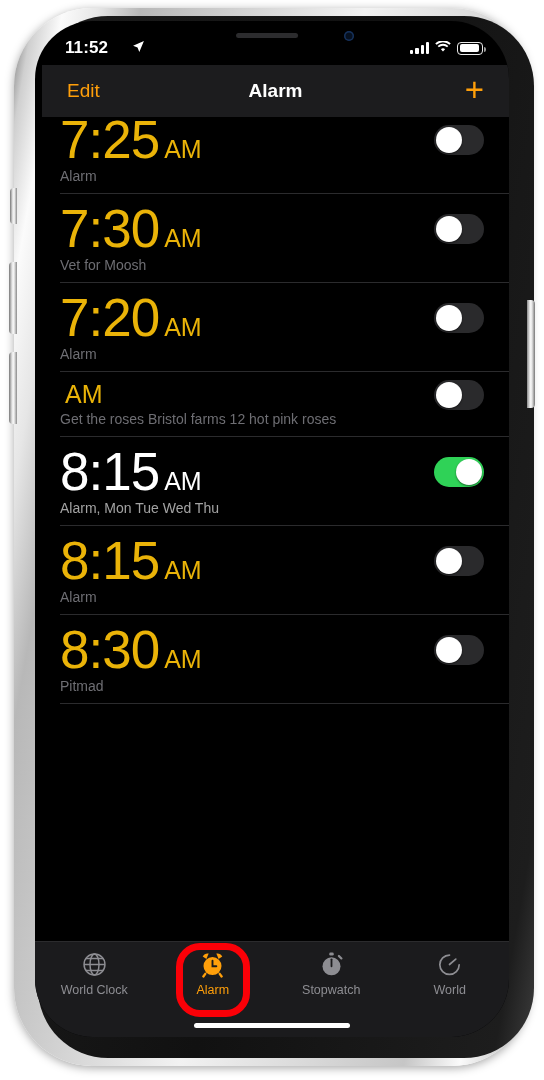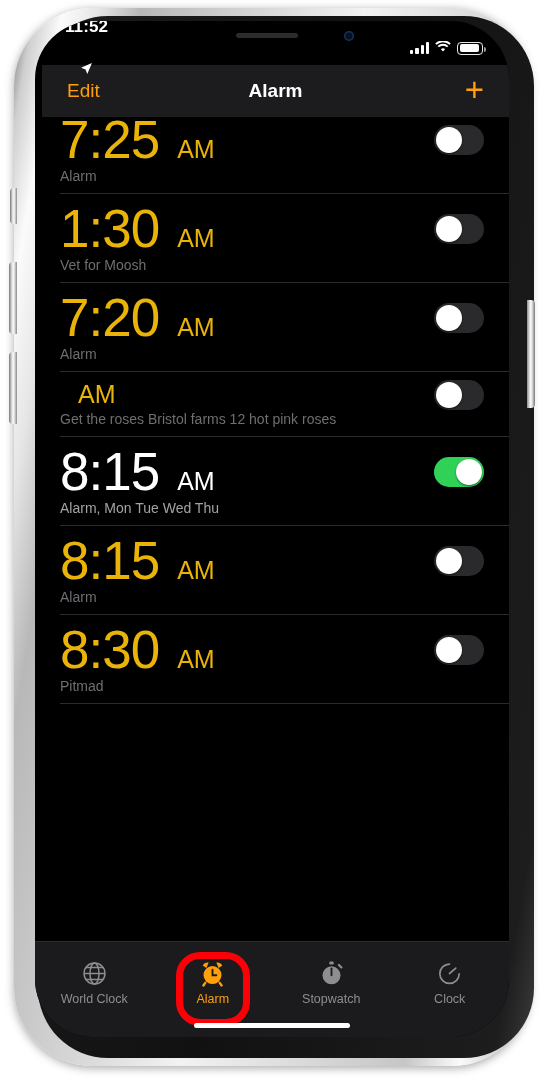--- a/index.html
+++ b/index.html
@@ -78,21 +78,21 @@
 
   
   .status-bar {
     position: absolute; top: 0; left: 0; right: 0; height: 44px;
     z-index: 35;
     display: flex; align-items: center; justify-content: space-between;
     padding: 10px 26px 0 30px;
     box-sizing: border-box;
     color: #fff;
   }
-  .status-left { display: flex; align-items: center; gap: 24px; flex-direction: column; }
+  .status-left { display: flex; align-items: center; gap: 24px; }
   .status-time { font-size: 17px; font-weight: bold; letter-spacing: .1px; }
   .loc-arrow { display: block; }
   .status-right { display: flex; align-items: center; gap: 6px; }
 
   .sig-bars { display: flex; align-items: flex-end; gap: 2px; height: 12px; }
   .sig-bars i { display: block; width: 3.2px; background: #fff; border-radius: 1px; }
   .sig-bars i:nth-child(1){height:4px}
   .sig-bars i:nth-child(2){height:6.5px}
   .sig-bars i:nth-child(3){height:9px}
   .sig-bars i:nth-child(4){height:12px}
@@ -133,21 +133,21 @@
   .alarm-row .sep {
     position: absolute; left: 25px; right: 0; bottom: 0; height: 1px;
     background: #2b2b2d;
   }
   .alarm-main { display: flex; align-items: center; justify-content: space-between; }
   .alarm-time {
     font-size: 53px; font-weight: 200; line-height: 1.02;
     color: #eab308; letter-spacing: -1px;
     display: flex; align-items: baseline;
   }
-  .alarm-ampm { font-size: 25px; font-weight: 300; margin-left: 18px; letter-spacing: 0; }
+  .alarm-ampm { font-size: 25px; font-weight: 300; margin-left: 5px; letter-spacing: 0; }
   .alarm-sub { font-size: 14px; color: #6e6e73; margin-top: 1px; }
 
   .alarm-row.on .alarm-time { color: #ffffff; }
   .alarm-row.on .alarm-sub  { color: #a3a3a3; }
 
   
   .alarm-row.clipped { margin-top: -12px; }
 
   
   .toggle {
@@ -161,21 +161,21 @@
   }
   .toggle.on { background: #2fd257; }
   .toggle.on .knob { left: auto; right: 2px; }
 
   
   .tab-bar {
     position: absolute; left: 0; right: 0; bottom: 0; height: 96px;
     background: #1b1b1d;
     border-top: 1px solid #2b2b2d;
     display: flex; align-items: flex-start; justify-content: space-around;
-    padding-top: 17px; box-sizing: border-box;
+    padding-top: 8px; box-sizing: border-box;
     z-index: 25;
   }
   .tab-item {
     width: 108px; display: flex; flex-direction: column;
     align-items: center; gap: 4px; color: #8d8d92;
     position: relative;
   }
   .tab-item.active { color: #ff9f0a; }
   .tab-label { font-size: 12.5px; }
   .tab-icon { height: 29px; display: flex; align-items: center; justify-content: center; }
@@ -267,21 +267,21 @@
               <span class="knob"></span>
             </div>
         </div>
         <div class="alarm-sub">Alarm</div>
         <div class="sep"></div>
       </div>
 
       <div class="alarm-row">
         <div class="alarm-main">
           <div class="alarm-time">
-            <span>1:30</span>
+            <span>7:30</span>
             <span class="alarm-ampm">AM</span>
           </div>
           <div class="toggle">
               <span class="knob"></span>
             </div>
         </div>
         <div class="alarm-sub">Vet for Moosh</div>
         <div class="sep"></div>
       </div>
 
@@ -398,21 +398,21 @@
         <span class="tab-label">Stopwatch</span>
       </div>
 
       <div class="tab-item">
         <span class="tab-icon">
           <svg width="27" height="27" viewBox="0 0 24 24" fill="none" stroke="#8d8d92" stroke-width="1.5">
             <path d="M12 3.6a8.6 8.6 0 1 0 8.6 8.6" stroke-linecap="round"></path>
             <path d="M12 12 17.6 7.2" stroke-linecap="round"></path>
           </svg>
         </span>
-        <span class="tab-label">Clock</span>
+        <span class="tab-label">World</span>
       </div>
 
     </div>
 
     <div class="home-indicator"></div>
 
   </div>
 </div>
 
 </body></html>

